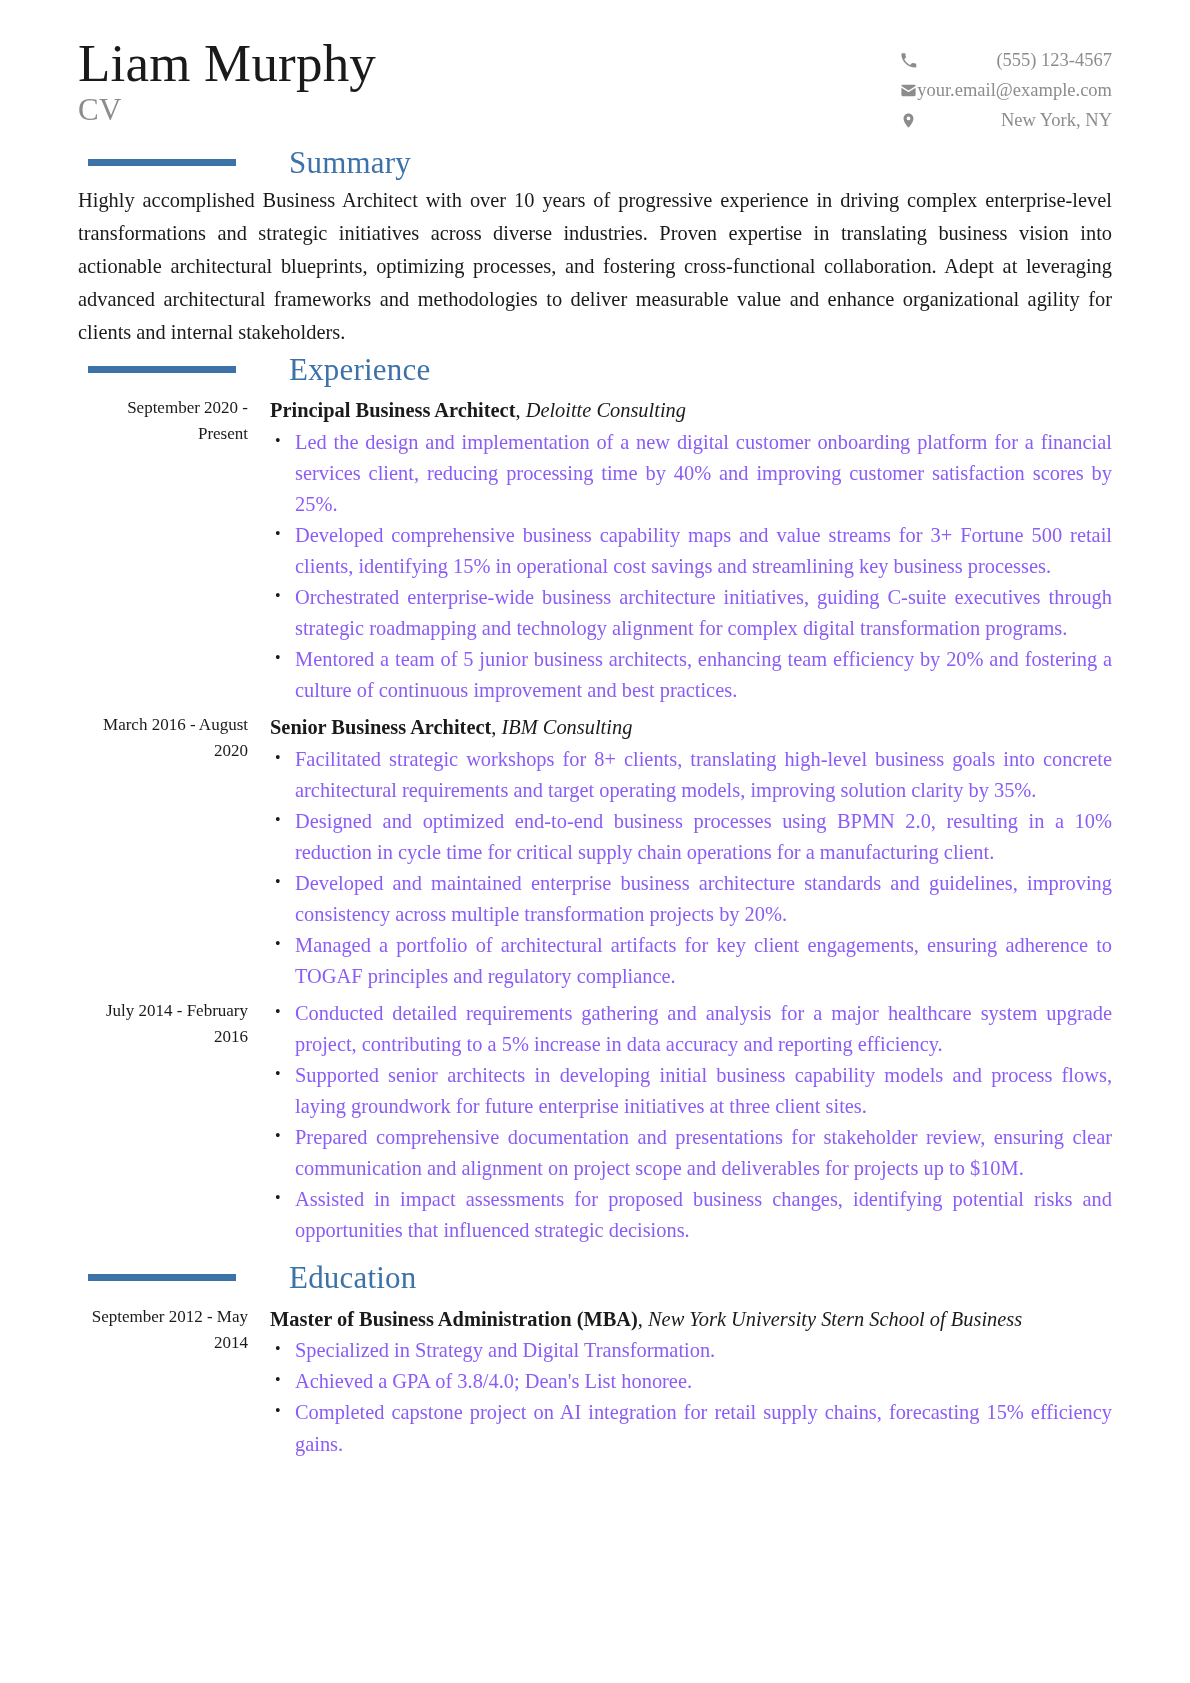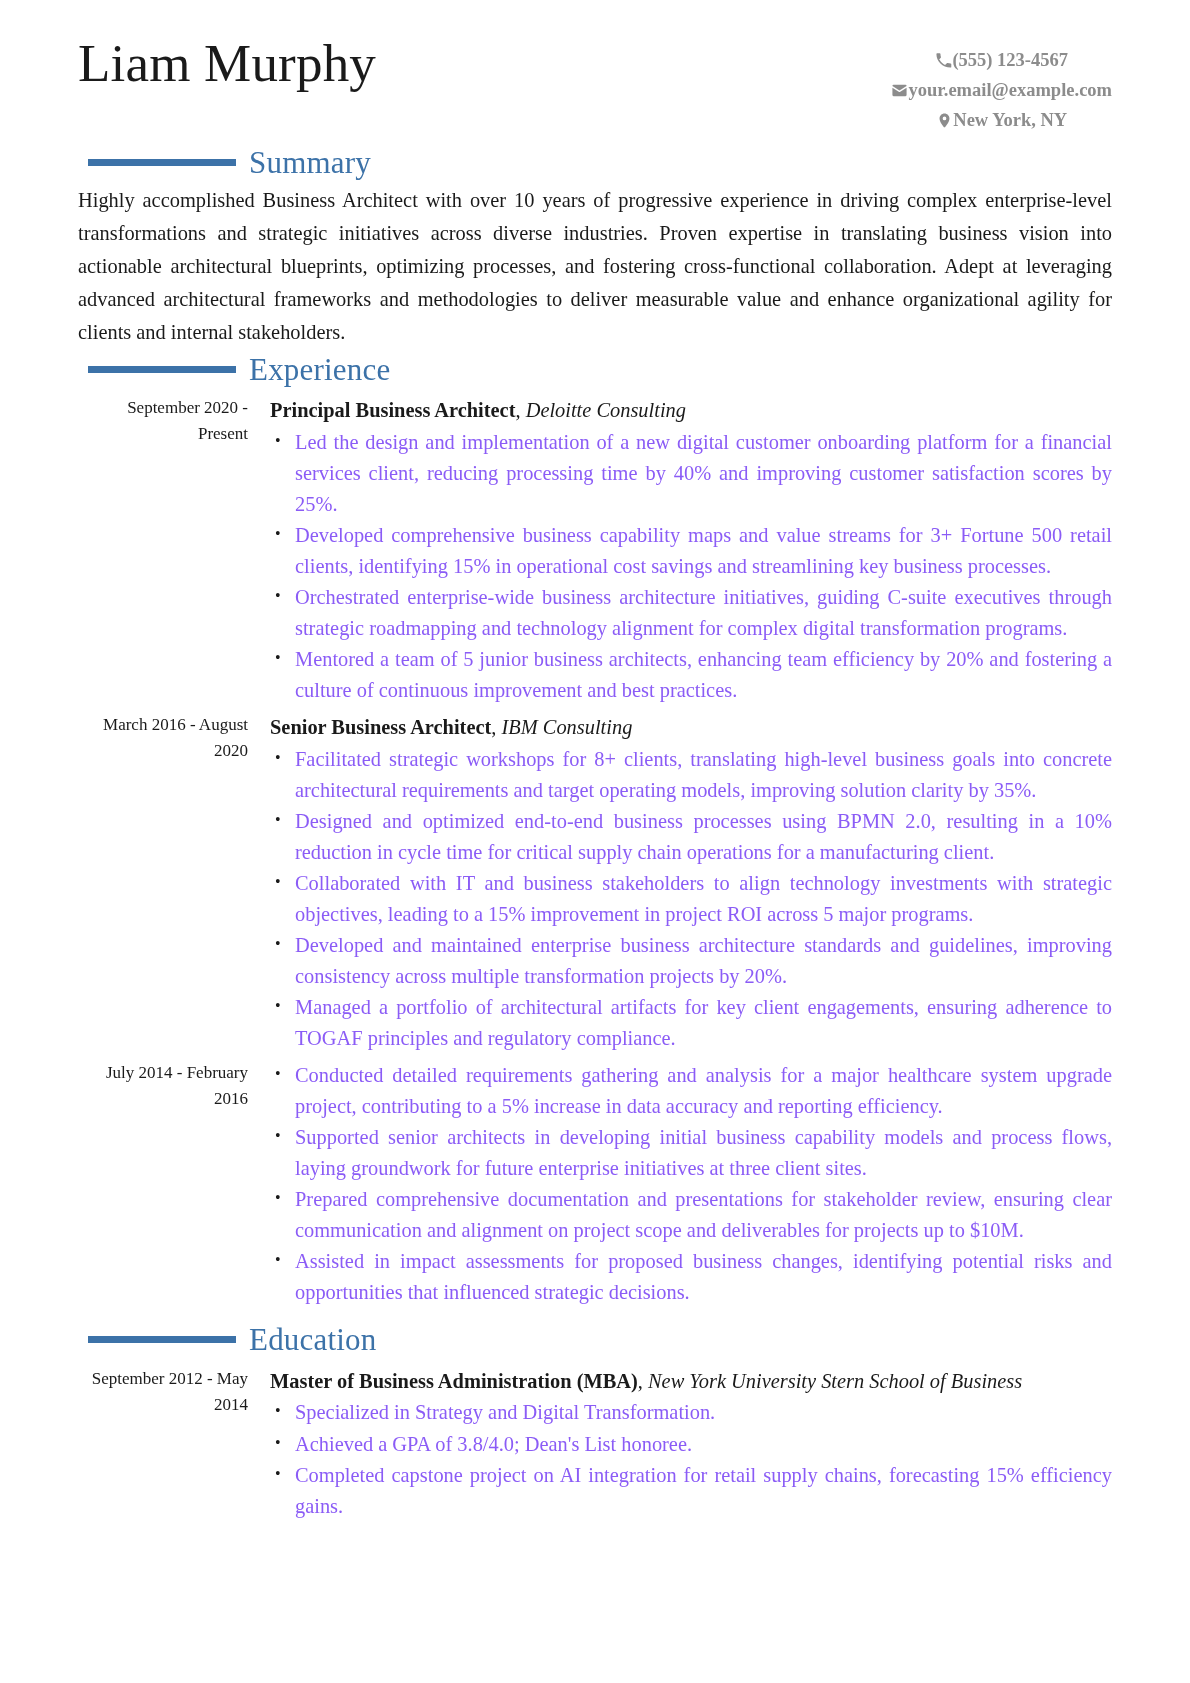--- a/index.html
+++ b/index.html
@@ -48,42 +48,42 @@
   .contact-block {
     text-align: right;
     padding-top: 12px;
     color: #8c8c8c;
     font-size: 18.5px;
     line-height: 1.62;
   }
   .contact-row {
     display: flex;
     align-items: center;
-    justify-content: center;
+    justify-content: space-between;
     gap: 0;
     white-space: nowrap;
-    font-weight: bold;
   }
   .contact-row .ci {
     display: inline-flex;
     width: 17px;
     height: 17px;
     align-items: center;
     justify-content: center;
     flex: 0 0 auto;
   }
   .contact-row .ci svg { display: block; }
   .contact-text { display: inline-block; }
 
   
   .section-head {
     display: flex;
     align-items: center;
     margin: 0 0 2px 0;
     height: 40px;
+    gap: 40px;
   }
   .section-rule {
     width: 148px;
     height: 7px;
     background: #3c72a8;
     flex: 0 0 auto;
     margin-left: 10px;
   }
   .section-title {
     color: #3c72a8;
@@ -162,20 +162,21 @@
 </style>
 </head>
 <body>
 
 <div id="page">
 
   <div class="header">
 
     <div class="name-block">
       <div class="name">Liam Murphy</div>
+      <div class="subtitle">CV</div>
     </div>
 
     <div class="contact-block">
 
       <div class="contact-row">
         <span class="ci">
           <svg width="17" height="17" viewBox="0 0 24 24" fill="#8c8c8c">
             <path d="M6.6 10.8c1.7 3.3 4.3 5.9 7.6 7.6l2.5-2.5c.3-.3.8-.4 1.2-.3 1.3.4 2.7.7 4.1.7.6 0 1 .4 1 1V21c0 .6-.4 1-1 1C10.6 22 2 13.4 2 2.9c0-.6.4-1 1-1h3.7c.6 0 1 .4 1 1 0 1.4.2 2.8.7 4.1.1.4 0 .9-.3 1.2l-2.5 2.6z"></path>
           </svg>
         </span>
@@ -232,21 +233,20 @@
 
   <div class="entry">
     <div class="entry-date">March 2016 - August 2020</div>
     <div class="entry-body">
       <div class="entry-title">
         <span class="pos">Senior Business Architect</span><span>, </span><span class="org">IBM Consulting</span>
       </div>
       <ul class="bullets">
         <li>Facilitated strategic workshops for 8+ clients, translating high-level business goals into concrete architectural requirements and target operating models, improving solution clarity by 35%.</li>
         <li>Designed and optimized end-to-end business processes using BPMN 2.0, resulting in a 10% reduction in cycle time for critical supply chain operations for a manufacturing client.</li>
-        <li>Collaborated with IT and business stakeholders to align technology investments with strategic objectives, leading to a 15% improvement in project ROI across 5 major programs.</li>
         <li>Developed and maintained enterprise business architecture standards and guidelines, improving consistency across multiple transformation projects by 20%.</li>
         <li>Managed a portfolio of architectural artifacts for key client engagements, ensuring adherence to TOGAF principles and regulatory compliance.</li>
       </ul>
     </div>
   </div>
 
   <div class="entry">
     <div class="entry-date">July 2014 - February 2016</div>
     <div class="entry-body">
       <ul class="bullets">

